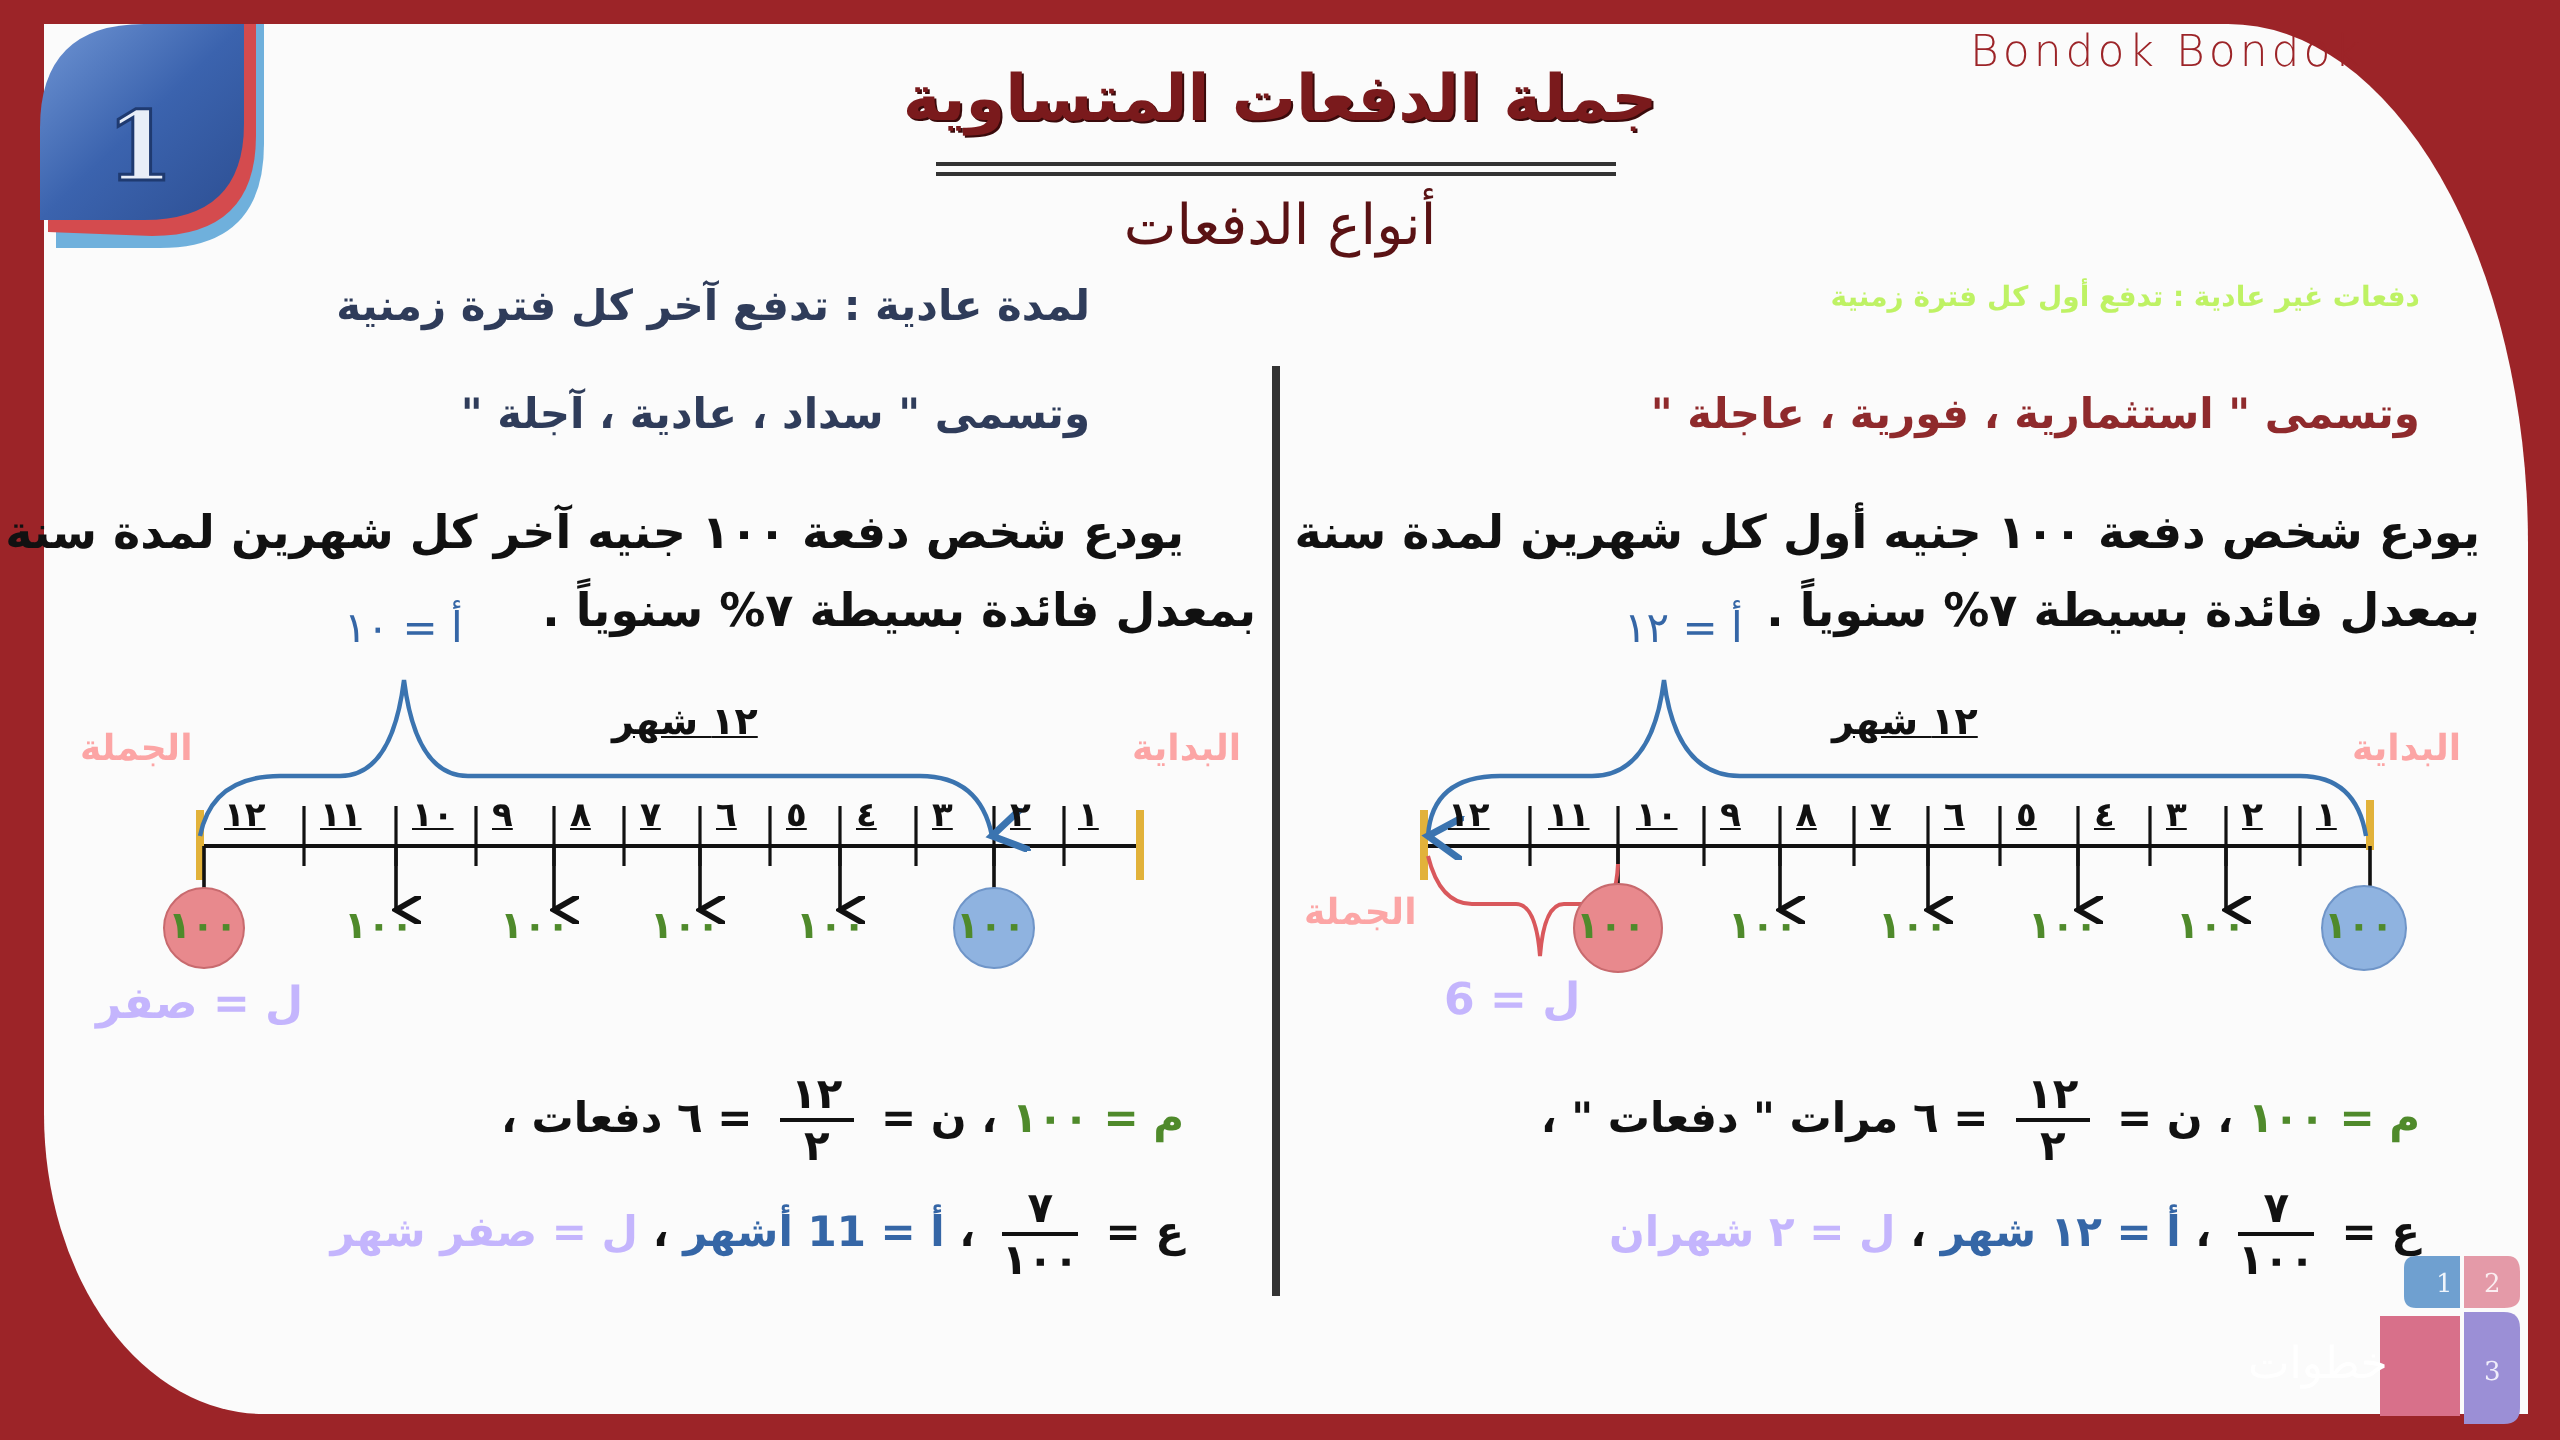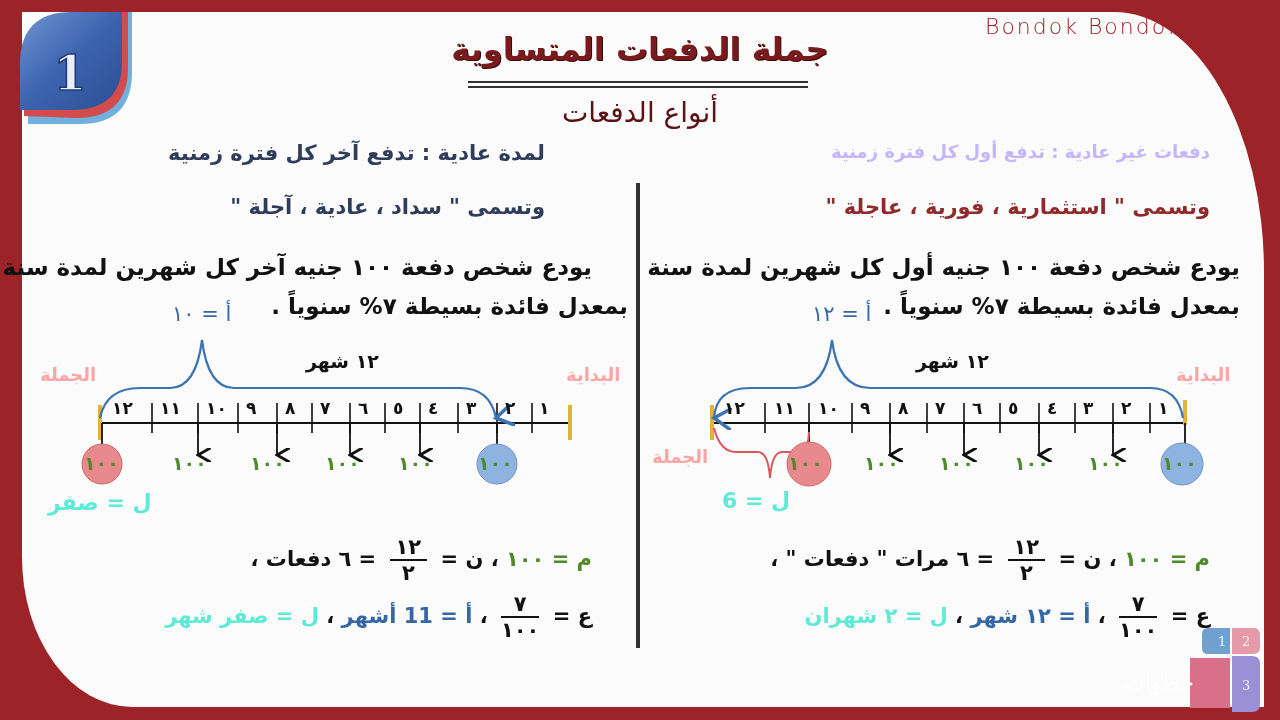--- a/index.html
+++ b/index.html
@@ -7,33 +7,33 @@
   .panel{position:absolute;left:22px;top:12px;width:1242px;height:695px;background:#fbfbfb;
     border-top-right-radius:150px 260px;border-bottom-left-radius:110px 150px;}
   .badge{position:absolute;left:14px;top:12px;width:118px;height:112px;}
   .watermark{position:absolute;left:985px;top:14px;color:#9c2428;font-size:22px;letter-spacing:2px;font-family:"DejaVu Sans",sans-serif;font-weight:300;}
   .title{position:absolute;left:440px;top:30px;width:400px;text-align:center;color:#7a1a1c;font-size:32px;font-weight:bold;direction:rtl;
     text-shadow:1px 1px 0 #3a0a0b;}
   .title-rule{position:absolute;left:468px;top:81px;width:340px;height:3px;border-top:2px solid #333;border-bottom:2px solid #333;}
   .subtitle{position:absolute;left:440px;top:96px;width:400px;text-align:center;color:#5a1214;font-size:28px;direction:rtl;}
   .divider{position:absolute;left:636px;top:183px;width:4px;height:465px;border-left:2px solid #333;border-right:2px solid #333;box-sizing:border-box;}
   .rtl{position:absolute;direction:rtl;font-weight:bold;white-space:nowrap;}
-  .col-right-h{right:70px;top:141px;font-size:18px;color:#c4b5fd;}
+  .col-right-h{right:70px;top:141px;font-size:14px;color:#bef264;}
   .col-right-h2{right:70px;top:195px;font-size:21px;color:#8f2a2c;}
   .col-left-h{right:735px;top:141px;font-size:21px;color:#2f3c5a;}
   .col-left-h2{right:735px;top:195px;font-size:21px;color:#2f3c5a;}
   .prob{font-size:23px;color:#111;}
   .a-label{font-size:21px;color:#3566a6;font-weight:normal;}
   .lbl{font-size:18px;color:#fca5a5;}
-  .months{font-size:19px;color:#111;}
+  .months{font-size:19px;color:#111;text-decoration:underline;}
   .svgwrap{position:absolute;left:0;top:0;}
   .eq{font-size:21px;color:#111;}
   .green{color:#4f8a2b;}
   .blue{color:#3566a6;}
-  .red{color:#5eead4;}
+  .red{color:#c4b5fd;}
   .frac{display:inline-block;vertical-align:middle;text-align:center;margin:0 6px;}
   .frac .num{display:block;border-bottom:2px solid #111;padding:0 6px;line-height:24px;}
   .frac .den{display:block;line-height:24px;}
   .steps{position:absolute;left:1190px;top:628px;width:80px;height:84px;}
 </style>
 </head>
 <body>
 
 <div class="panel"></div>
 

